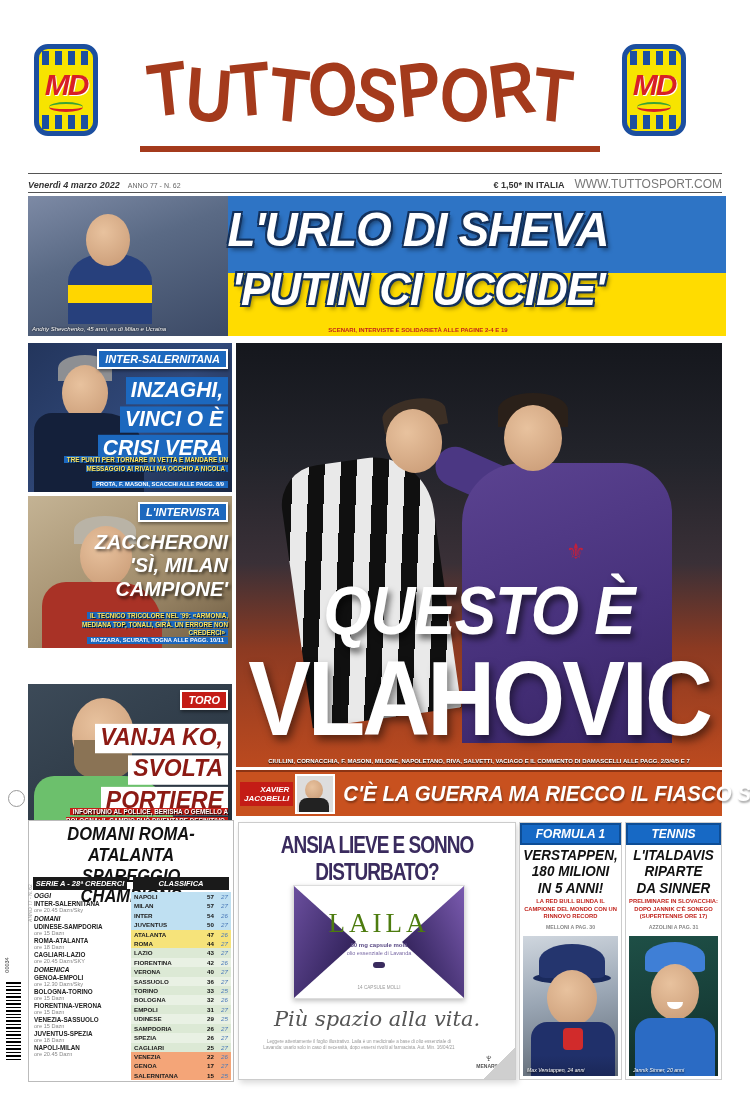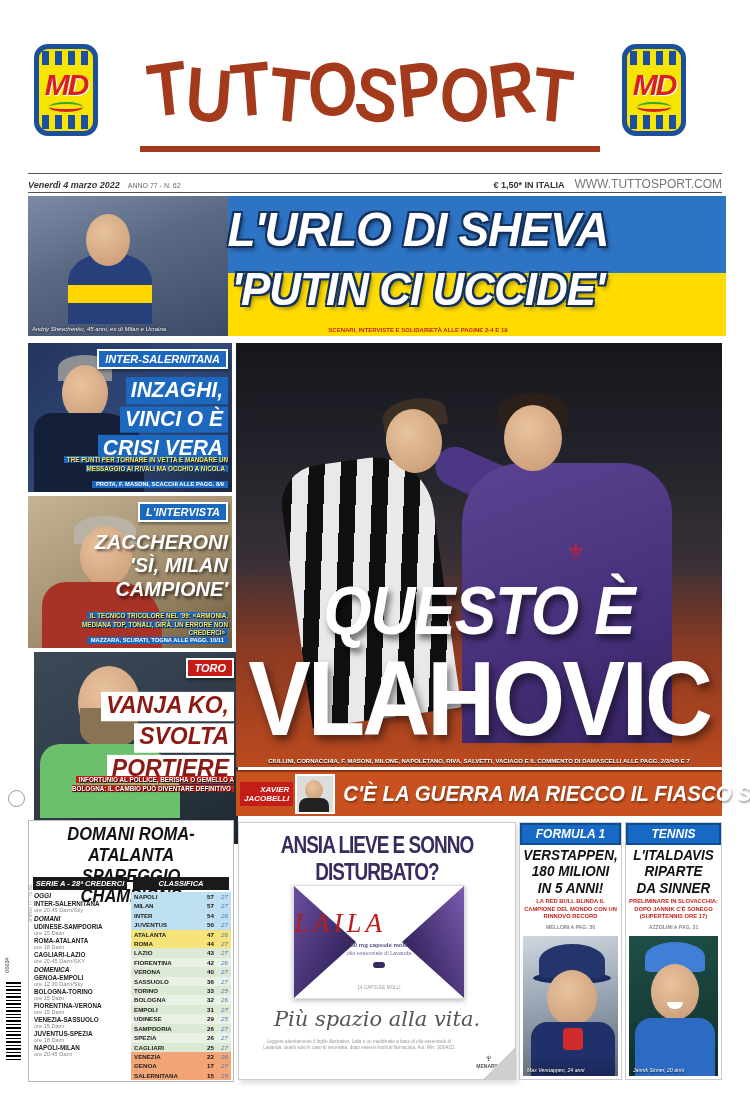--- a/index.html
+++ b/index.html
@@ -64,21 +64,21 @@
   .card-byline .sline{background:#1c68be;padding:0 4px 1px;}
   .card-byline.onred .sline{background:#c41c16;}
   #card1{top:343px;height:149px;background:linear-gradient(135deg,#23355c 0%,#31497a 55%,#1a2742 100%);}
   #inzaghi-head{left:34px;top:22px;width:46px;height:56px;}
   #inzaghi-hair{position:absolute;left:30px;top:12px;width:54px;height:26px;border-radius:50% 50% 0 0;background:#8d8f93;}
   #inzaghi-body{position:absolute;left:6px;top:70px;width:110px;height:80px;border-radius:18px 40px 0 0;background:#14203a;}
   #card2{top:496px;height:152px;background:linear-gradient(150deg,#c4b394 0%,#a38f6e 55%,#6e5c42 100%);}
   #zac-head{left:52px;top:30px;width:52px;height:60px;}
   #zac-hair{position:absolute;left:46px;top:20px;width:62px;height:28px;border-radius:50% 50% 0 0;background:#b9b3a6;}
   #zac-body{position:absolute;left:14px;top:86px;width:120px;height:70px;border-radius:24px 44px 0 0;background:#a93226;}
-  #card3{top:652px;height:192px;background:linear-gradient(150deg,#3c4a58 0%,#2c3844 60%,#1d2630 100%);margin-left:6px;}
+  #card3{top:684px;height:192px;background:linear-gradient(150deg,#3c4a58 0%,#2c3844 60%,#1d2630 100%);}
   #vanja-head{left:44px;top:14px;width:62px;height:74px;}
   #vanja-beard{position:absolute;left:46px;top:56px;width:58px;height:40px;border-radius:0 0 46% 46%;background:#8a7355;}
   #vanja-body{position:absolute;left:6px;top:92px;width:140px;height:74px;border-radius:20px 50px 0 0;background:#6cc06c;}
   
   #main-photo{left:236px;top:343px;width:486px;height:424px;overflow:hidden;
               background:linear-gradient(180deg,#15171d 0%,#23242b 28%,#3a3037 52%,#8c3a22 72%,#bc4a1f 100%);}
   #juve-shirt{position:absolute;left:58px;top:116px;width:150px;height:260px;border-radius:40px 60px 0 0;
               background:repeating-linear-gradient(100deg,#101010 0 16px,#e9e9e9 16px 32px);transform:rotate(-8deg);}
   #viola-shirt{position:absolute;left:226px;top:120px;width:210px;height:280px;border-radius:60px 50px 0 0;
                background:linear-gradient(160deg,#5b4391 0%,#46307a 60%,#372463 100%);}
@@ -130,22 +130,22 @@
   #ad-headline{text-align:center;font-weight:700;font-size:19px;color:#3a2b5e;margin-top:14px;letter-spacing:-1px;
                transform:scaleY(1.25);}
   #ad-lead{text-align:center;font-size:10px;color:#888;margin-top:8px;}
   #ad-box{position:absolute;left:54px;top:62px;width:170px;height:112px;background:#fff;border:1px solid #ddd;
           box-shadow:0 2px 5px rgba(0,0,0,.25);overflow:hidden;}
   .ad-wing{position:absolute;top:0;width:62px;height:112px;}
   .ad-wing.left{left:0;background:linear-gradient(115deg,#6b4f9e 0%,#3f2d6b 60%,#241646 100%);
                 clip-path:polygon(0 0,100% 50%,0 100%);}
   .ad-wing.right{right:0;background:linear-gradient(245deg,#7b5bb0 0%,#43306f 60%,#241646 100%);
                  clip-path:polygon(100% 0,0 50%,100% 100%);}
-  #ad-product{position:absolute;left:0;top:22px;width:100%;text-align:left;font-size:27px;color:#b91c1c;
-              letter-spacing:4px;font-family:"Liberation Serif",serif;font-style:italic;}
+  #ad-product{position:absolute;left:0;top:22px;width:100%;text-align:center;font-size:27px;color:#4d7c0f;
+              letter-spacing:4px;font-family:"Liberation Serif",serif;}
   #ad-product-sub{position:absolute;left:0;top:56px;width:100%;text-align:center;font-size:6px;color:#5a4a85;font-weight:700;}
   #ad-product-sub2{position:absolute;left:0;top:64px;width:100%;text-align:center;font-size:5.5px;color:#7a6aa5;}
   #ad-capsule{position:absolute;left:79px;top:76px;width:12px;height:6px;border-radius:3px;background:#3a2b5e;}
   #ad-product-note{position:absolute;left:0;bottom:8px;width:100%;text-align:center;font-size:4.6px;color:#999;}
   #ad-slogan{position:absolute;left:0;top:184px;width:100%;text-align:center;font-size:21px;color:#555;
              font-family:"DejaVu Serif",serif;font-style:italic;}
   #ad-small{position:absolute;left:20px;top:216px;width:200px;font-size:4.6px;color:#999;line-height:6px;text-align:center;}
   #ad-brand{position:absolute;right:14px;bottom:10px;text-align:center;font-size:5px;color:#555;font-weight:700;}
   #ad-brand .tri{font-size:12px;line-height:10px;color:#333;}
   #ad-curl{position:absolute;right:-1px;bottom:-1px;width:34px;height:34px;background:linear-gradient(315deg,#cfcfcf 0 50%,#fff 50% 100%);

